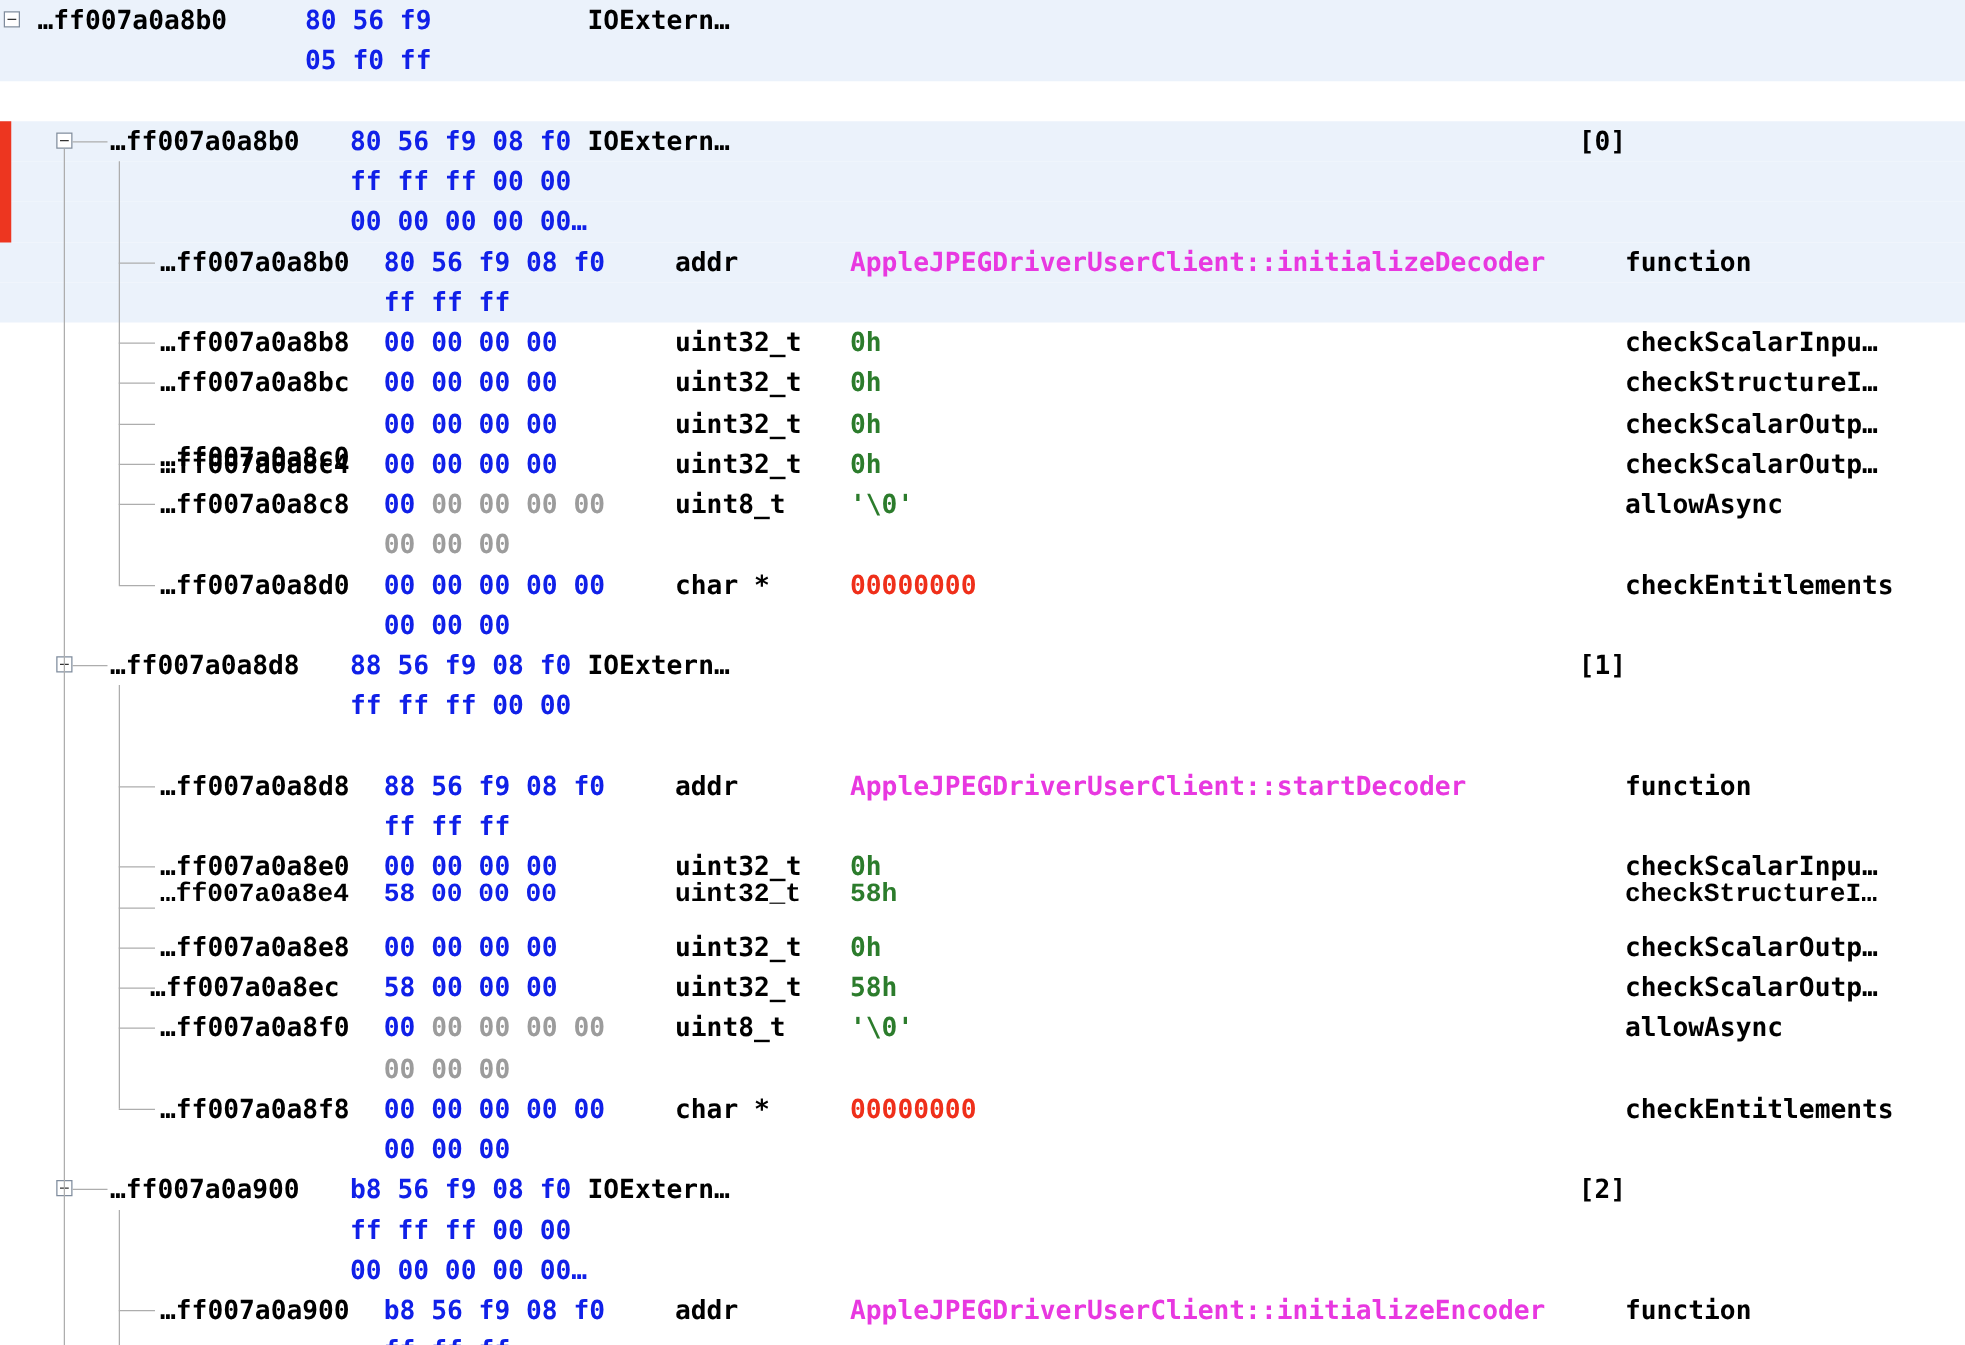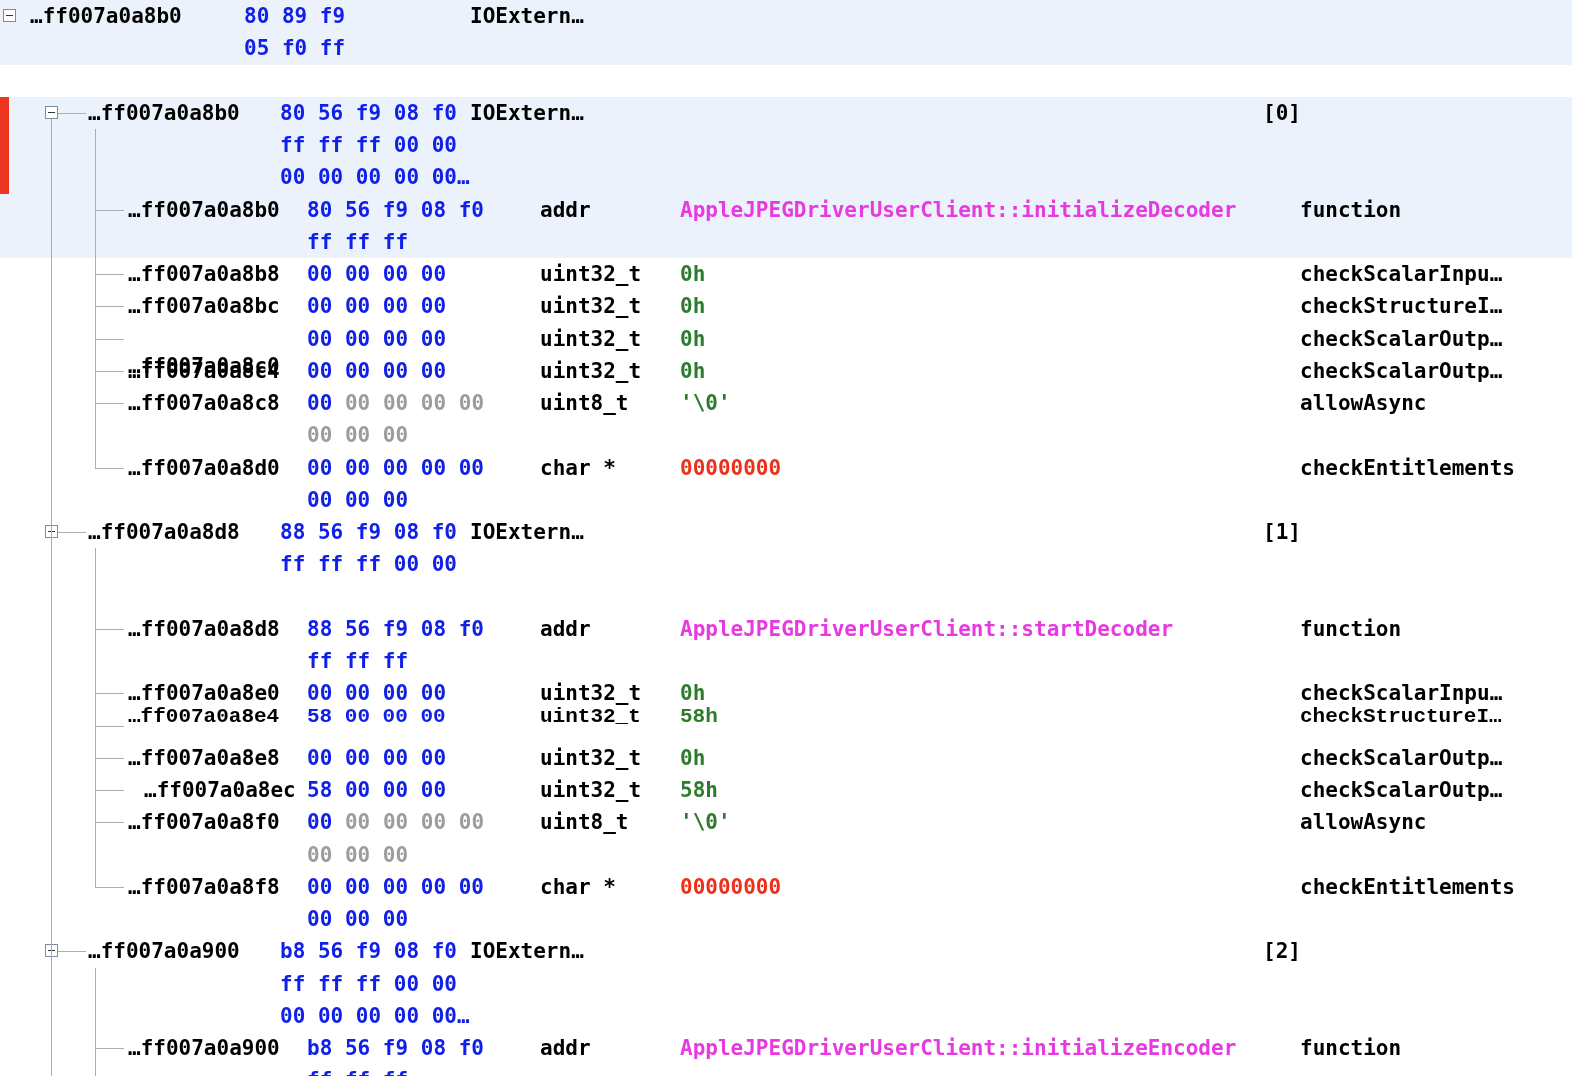--- a/index.html
+++ b/index.html
@@ -23,21 +23,21 @@
   .vc-magenta{color:var(--function-magenta,#e838e0);}
   .vc-red{color:var(--pointer-red,#ef2f1a);}
   .gline{position:absolute;background:var(--tree-line-grey,#adadad);}
   #gutter-marker{position:absolute;left:0;top:96.75px;width:9px;height:97px;background:var(--marker-red,#ed3620);}
 </style>
 </head>
 <body>
 
 <div id="viewport">
   <div id="tree-rows">
-      <div class="row sel" style="top: 0px;"><span class="expander" style="left: 3px;"></span><span class="addr" style="left: 30px;">…ff007a0a8b0</span><span class="cell" style="left: 244px;"><span class="hx-blue">80 89 f9</span></span><span class="cell" style="left: 470px;">IOExtern…</span></div>
+      <div class="row sel" style="top: 0px;"><span class="expander" style="left: 3px;"></span><span class="addr" style="left: 30px;">…ff007a0a8b0</span><span class="cell" style="left: 244px;"><span class="hx-blue">80 56 f9</span></span><span class="cell" style="left: 470px;">IOExtern…</span></div>
       <div class="row sel" style="top: 32.25px;"><span class="cell" style="left: 244px;"><span class="hx-blue">05 f0 ff</span></span></div>
       <div class="row sel" style="top: 96.75px;"><span class="expander" style="left: 45px;"></span><span class="addr" style="left: 88px;">…ff007a0a8b0</span><span class="cell" style="left: 280px;"><span class="hx-blue">80 56 f9 08 f0</span></span><span class="cell" style="left: 470px;">IOExtern…</span><span class="cell" style="left: 1263px;">[0]</span></div>
       <div class="row sel" style="top: 129px;"><span class="cell" style="left: 280px;"><span class="hx-blue">ff ff ff 00 00</span></span></div>
       <div class="row sel" style="top: 161.25px;"><span class="cell" style="left: 280px;"><span class="hx-blue">00 00 00 00 00…</span></span></div>
       <div class="row sel" style="top: 193.5px;"><span class="addr" style="left: 128px;">…ff007a0a8b0</span><span class="cell" style="left: 307px;"><span class="hx-blue">80 56 f9 08 f0</span></span><span class="cell" style="left: 540px;">addr</span><span class="cell vc-magenta" style="left: 680px;">AppleJPEGDriverUserClient::initializeDecoder</span><span class="cell" style="left: 1300px;">function</span></div>
       <div class="row sel" style="top: 225.75px;"><span class="cell" style="left: 307px;"><span class="hx-blue">ff ff ff</span></span></div>
       <div class="row" style="top: 258px;"><span class="addr" style="left: 128px;">…ff007a0a8b8</span><span class="cell" style="left: 307px;"><span class="hx-blue">00 00 00 00</span></span><span class="cell" style="left: 540px;">uint32_t</span><span class="cell vc-green" style="left: 680px;">0h</span><span class="cell" style="left: 1300px;">checkScalarInpu…</span></div>
       <div class="row" style="top: 290.25px;"><span class="addr" style="left: 128px;">…ff007a0a8bc</span><span class="cell" style="left: 307px;"><span class="hx-blue">00 00 00 00</span></span><span class="cell" style="left: 540px;">uint32_t</span><span class="cell vc-green" style="left: 680px;">0h</span><span class="cell" style="left: 1300px;">checkStructureI…</span></div>
       <div class="row" style="top: 322.5px;"><span class="addr" style="left: 128px; margin-top: 27px;">…ff007a0a8c0</span><span class="cell" style="left: 307px;"><span class="hx-blue">00 00 00 00</span></span><span class="cell" style="left: 540px;">uint32_t</span><span class="cell vc-green" style="left: 680px;">0h</span><span class="cell" style="left: 1300px;">checkScalarOutp…</span></div>
       <div class="row" style="top: 354.75px;"><span class="addr" style="left: 128px;">…ff007a0a8c4</span><span class="cell" style="left: 307px;"><span class="hx-blue">00 00 00 00</span></span><span class="cell" style="left: 540px;">uint32_t</span><span class="cell vc-green" style="left: 680px;">0h</span><span class="cell" style="left: 1300px;">checkScalarOutp…</span></div>
@@ -45,21 +45,21 @@
       <div class="row" style="top: 419.25px;"><span class="cell" style="left: 307px;"><span class="hx-grey">00 00 00</span></span></div>
       <div class="row" style="top: 451.5px;"><span class="addr" style="left: 128px;">…ff007a0a8d0</span><span class="cell" style="left: 307px;"><span class="hx-blue">00 00 00 00 00</span></span><span class="cell" style="left: 540px;">char *</span><span class="cell vc-red" style="left: 680px;">00000000</span><span class="cell" style="left: 1300px;">checkEntitlements</span></div>
       <div class="row" style="top: 483.75px;"><span class="cell" style="left: 307px;"><span class="hx-blue">00 00 00</span></span></div>
       <div class="row" style="top: 516px;"><span class="expander" style="left: 45px;"></span><span class="addr" style="left: 88px;">…ff007a0a8d8</span><span class="cell" style="left: 280px;"><span class="hx-blue">88 56 f9 08 f0</span></span><span class="cell" style="left: 470px;">IOExtern…</span><span class="cell" style="left: 1263px;">[1]</span></div>
       <div class="row" style="top: 548.25px;"><span class="cell" style="left: 280px;"><span class="hx-blue">ff ff ff 00 00</span></span></div>
       <div class="row" style="top: 612.75px;"><span class="addr" style="left: 128px;">…ff007a0a8d8</span><span class="cell" style="left: 307px;"><span class="hx-blue">88 56 f9 08 f0</span></span><span class="cell" style="left: 540px;">addr</span><span class="cell vc-magenta" style="left: 680px;">AppleJPEGDriverUserClient::startDecoder</span><span class="cell" style="left: 1300px;">function</span></div>
       <div class="row" style="top: 645px;"><span class="cell" style="left: 307px;"><span class="hx-blue">ff ff ff</span></span></div>
       <div class="row" style="top: 677.25px;"><span class="addr" style="left: 128px;">…ff007a0a8e0</span><span class="cell" style="left: 307px;"><span class="hx-blue">00 00 00 00</span></span><span class="cell" style="left: 540px;">uint32_t</span><span class="cell vc-green" style="left: 680px;">0h</span><span class="cell" style="left: 1300px;">checkScalarInpu…</span></div>
       <div class="row" style="top: 701px; font-family: Liberation Mono, monospace;"><span class="addr" style="left: 128px;">…ff007a0a8e4</span><span class="cell" style="left: 307px;"><span class="hx-blue">58 00 00 00</span></span><span class="cell" style="left: 540px;">uint32_t</span><span class="cell vc-green" style="left: 680px;">58h</span><span class="cell" style="left: 1300px;">checkStructureI…</span></div>
       <div class="row" style="top: 741.75px;"><span class="addr" style="left: 128px;">…ff007a0a8e8</span><span class="cell" style="left: 307px;"><span class="hx-blue">00 00 00 00</span></span><span class="cell" style="left: 540px;">uint32_t</span><span class="cell vc-green" style="left: 680px;">0h</span><span class="cell" style="left: 1300px;">checkScalarOutp…</span></div>
-      <div class="row" style="top: 774px;"><span class="addr" style="left: 144px; text-align: right;">…ff007a0a8ec</span><span class="cell" style="left: 307px;"><span class="hx-blue">58 00 00 00</span></span><span class="cell" style="left: 540px;">uint32_t</span><span class="cell vc-green" style="left: 680px;">58h</span><span class="cell" style="left: 1300px;">checkScalarOutp…</span></div>
+      <div class="row" style="top: 774px;"><span class="addr" style="left: 120px; text-align: right;">…ff007a0a8ec</span><span class="cell" style="left: 307px;"><span class="hx-blue">58 00 00 00</span></span><span class="cell" style="left: 540px;">uint32_t</span><span class="cell vc-green" style="left: 680px;">58h</span><span class="cell" style="left: 1300px;">checkScalarOutp…</span></div>
       <div class="row" style="top: 806.25px;"><span class="addr" style="left: 128px;">…ff007a0a8f0</span><span class="cell" style="left: 307px;"><span class="hx-blue">00</span> <span class="hx-grey">00 00 00 00</span></span><span class="cell" style="left: 540px;">uint8_t</span><span class="cell vc-green" style="left: 680px;">'\0'</span><span class="cell" style="left: 1300px;">allowAsync</span></div>
       <div class="row" style="top: 838.5px;"><span class="cell" style="left: 307px;"><span class="hx-grey">00 00 00</span></span></div>
       <div class="row" style="top: 870.75px;"><span class="addr" style="left: 128px;">…ff007a0a8f8</span><span class="cell" style="left: 307px;"><span class="hx-blue">00 00 00 00 00</span></span><span class="cell" style="left: 540px;">char *</span><span class="cell vc-red" style="left: 680px;">00000000</span><span class="cell" style="left: 1300px;">checkEntitlements</span></div>
       <div class="row" style="top: 903px;"><span class="cell" style="left: 307px;"><span class="hx-blue">00 00 00</span></span></div>
       <div class="row" style="top: 935.25px;"><span class="expander" style="left: 45px;"></span><span class="addr" style="left: 88px;">…ff007a0a900</span><span class="cell" style="left: 280px;"><span class="hx-blue">b8 56 f9 08 f0</span></span><span class="cell" style="left: 470px;">IOExtern…</span><span class="cell" style="left: 1263px;">[2]</span></div>
       <div class="row" style="top: 967.5px;"><span class="cell" style="left: 280px;"><span class="hx-blue">ff ff ff 00 00</span></span></div>
       <div class="row" style="top: 999.75px;"><span class="cell" style="left: 280px;"><span class="hx-blue">00 00 00 00 00…</span></span></div>
       <div class="row" style="top: 1032px;"><span class="addr" style="left: 128px;">…ff007a0a900</span><span class="cell" style="left: 307px;"><span class="hx-blue">b8 56 f9 08 f0</span></span><span class="cell" style="left: 540px;">addr</span><span class="cell vc-magenta" style="left: 680px;">AppleJPEGDriverUserClient::initializeEncoder</span><span class="cell" style="left: 1300px;">function</span></div>
       <div class="row" style="top: 1064.25px;"><span class="cell" style="left: 307px;"><span class="hx-blue">ff ff ff</span></span></div>
     </div>

